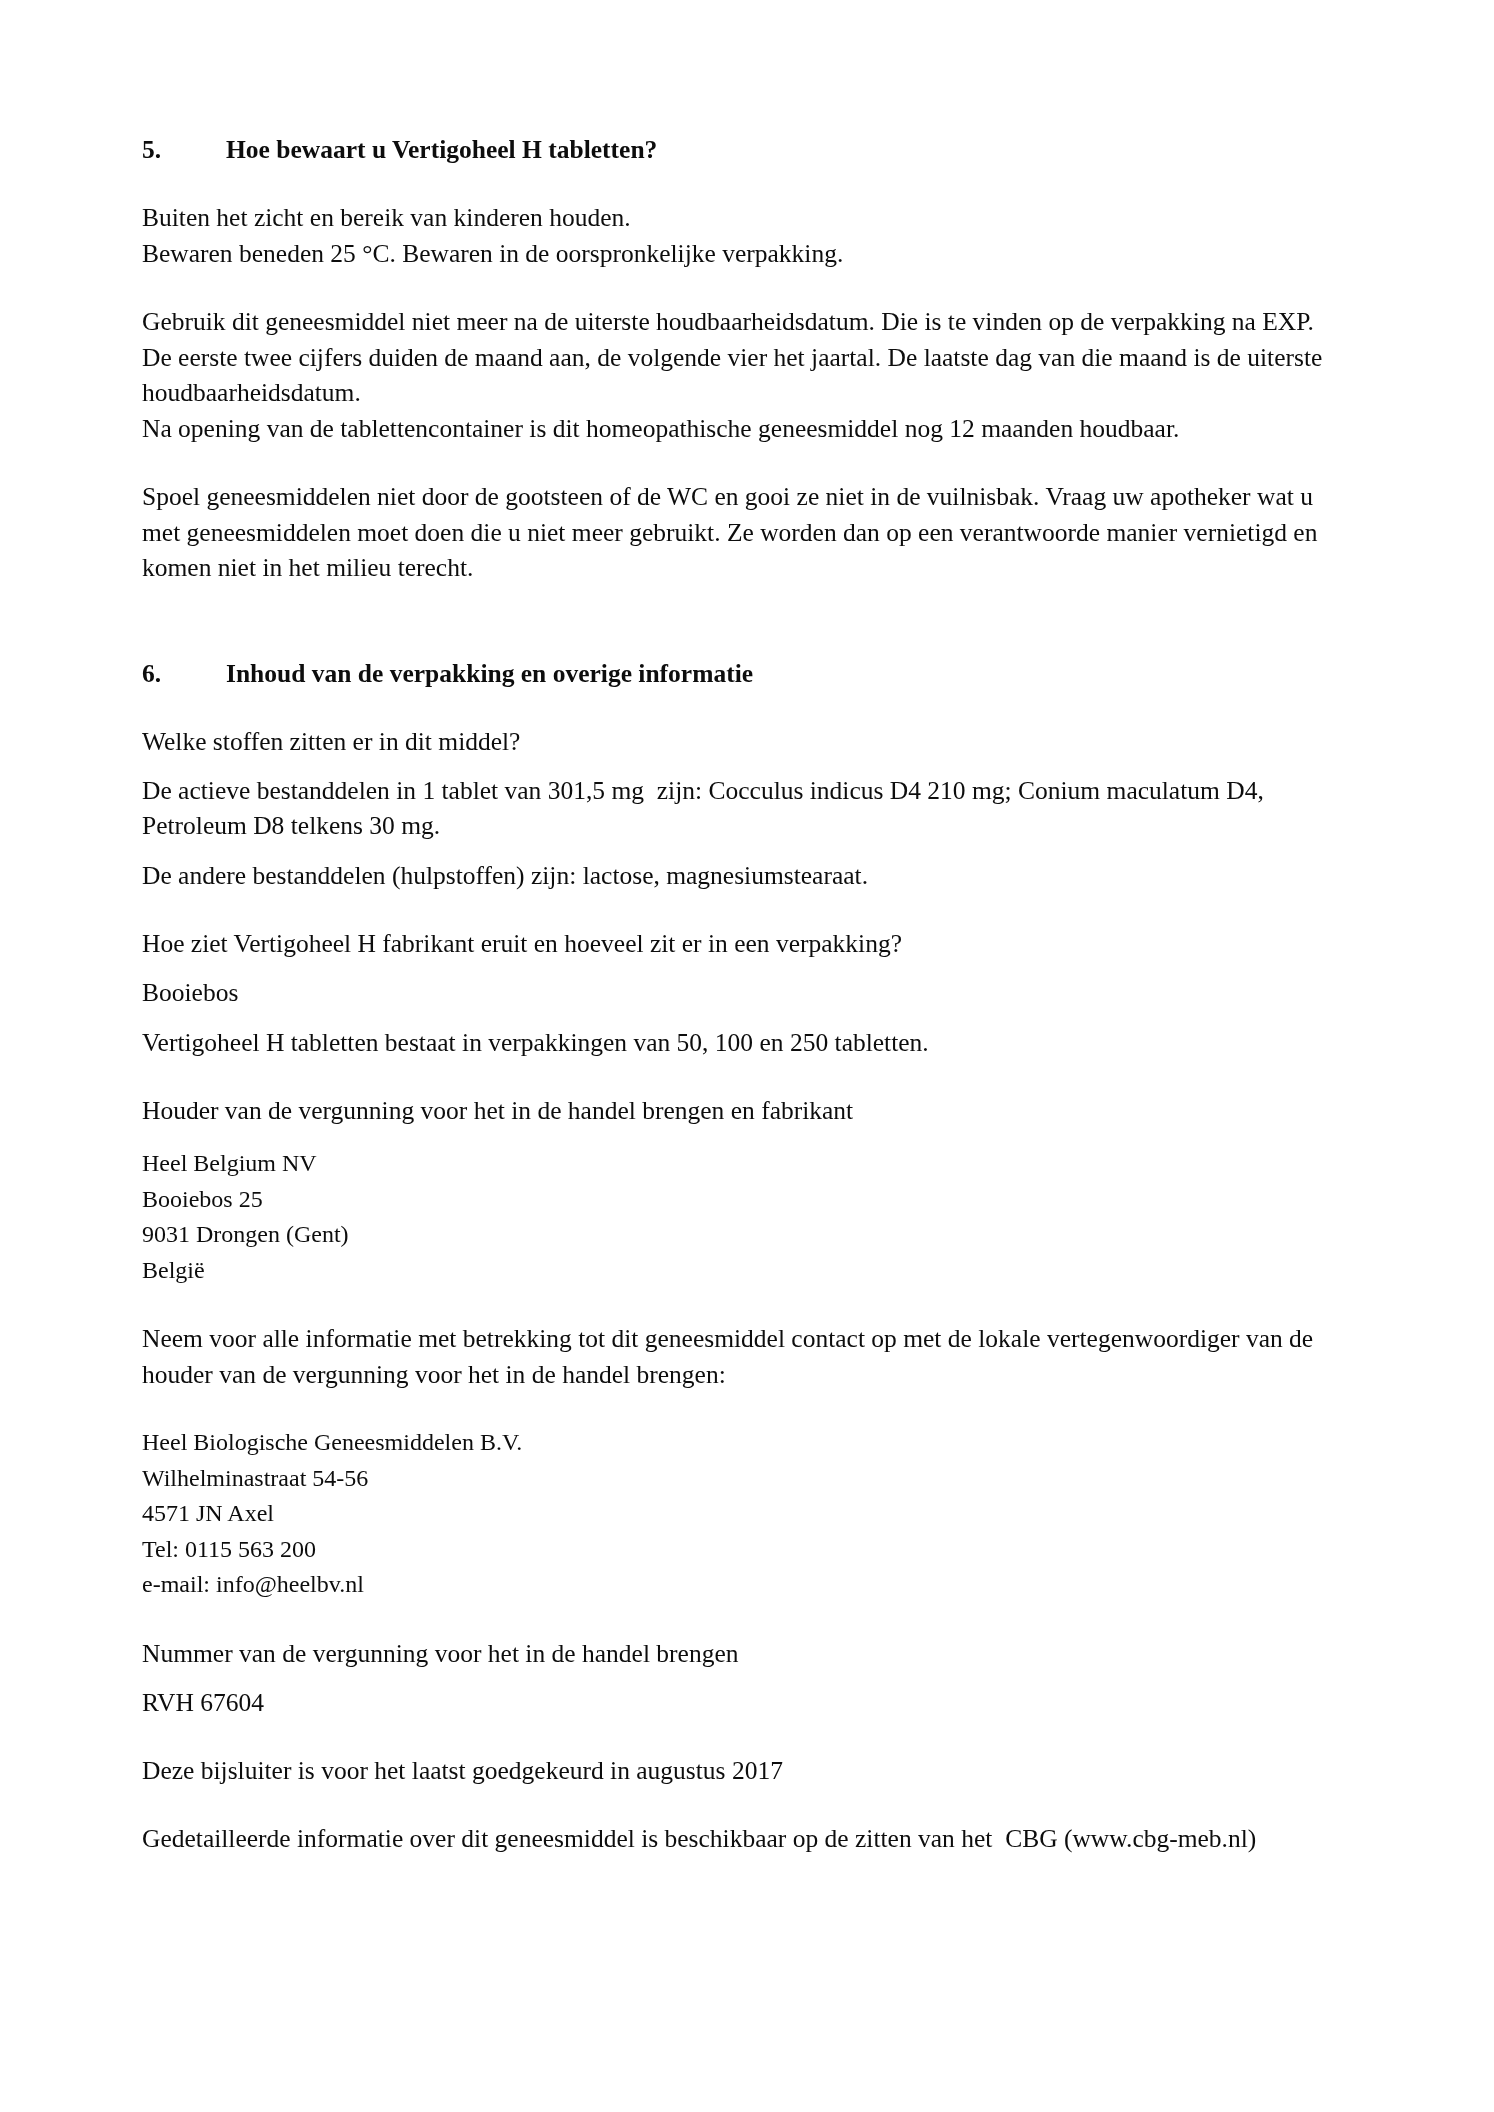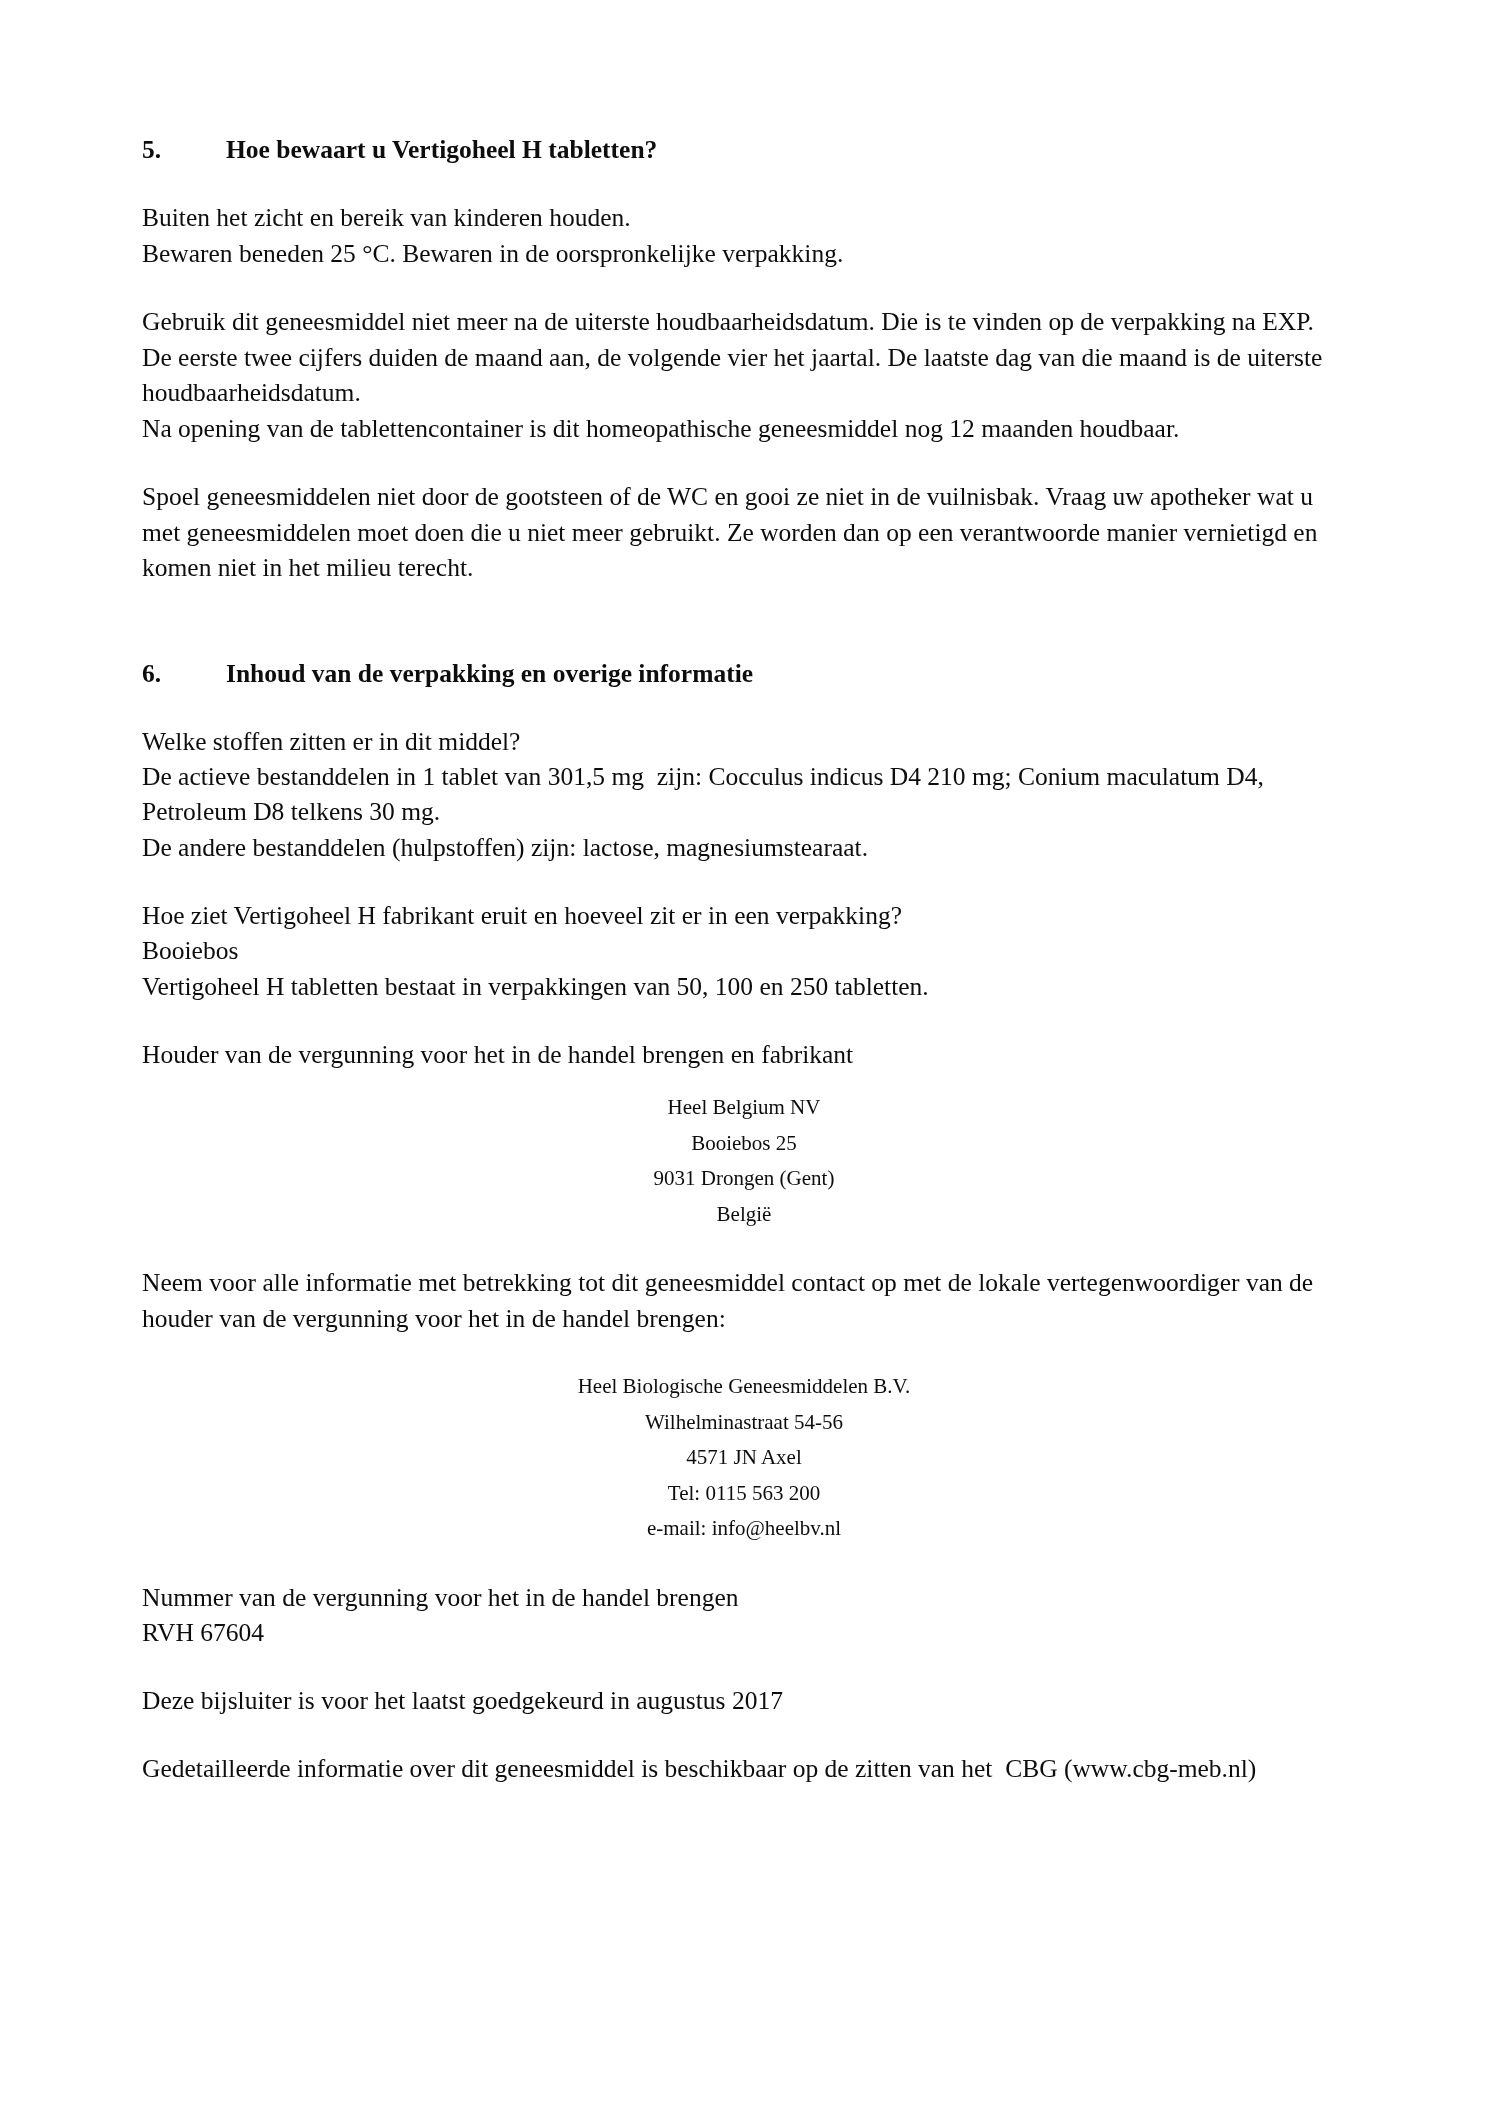--- a/index.html
+++ b/index.html
@@ -56,33 +56,32 @@
   }
 
   
   .para {
     font-size: 25.5px;
     line-height: 35.5px;
     white-space: pre-wrap;
     text-align: left;
   }
   .para.tight {
-    margin-top: 0;
+    margin-top: 14px;
   }
 
   
   .gap-sm { height: 18px; }
   .gap-md { height: 33px; }
   .gap-xl { height: 70px; }
 
   .addr-block {
-    font-size: 21px;
+    font-size: 24px;
     line-height: 35.5px;
     white-space: pre-wrap;
-    text-align: center;
   }
 </style>
 </head>
 <body>
 
 <div class="page">
   <div class="doc-body">
 
     <div class="section-heading">
       <span class="num">5.</span>

